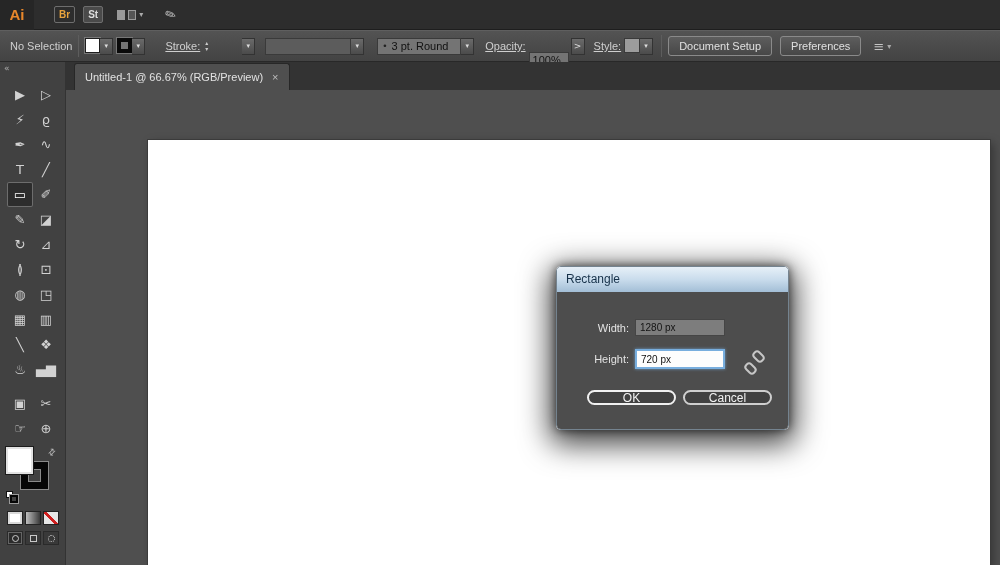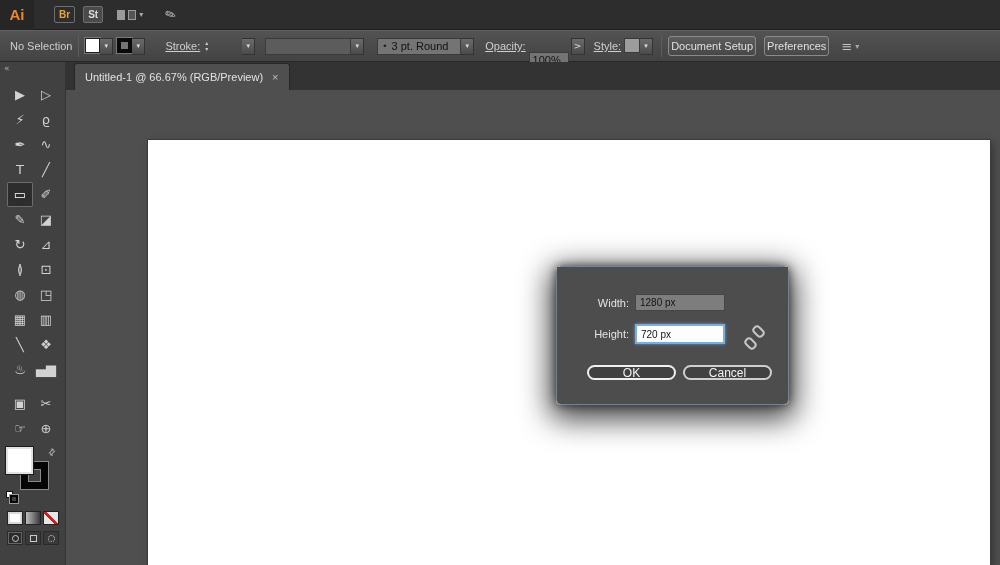--- a/index.html
+++ b/index.html
@@ -29,21 +29,21 @@
   .cb-combo { display:flex; align-items:stretch; height:17px; }
   .cb-swatch-fill { width:15px; height:15px; background:#ffffff; border:1px solid #1f1f1f; box-shadow:0 0 0 1px #777; }
   .cb-swatch-stroke { width:15px; height:15px; border:4px solid #0a0a0a; background:#747474; box-shadow:0 0 0 1px #777; }
   .cb-caret { width:13px; background:linear-gradient(#6a6a6a,#4b4b4b); border:1px solid #333; border-left:none; color:#ddd; font-size:7px; display:flex; align-items:center; justify-content:center; }
   .cb-input { width:32px; height:17px; background:#747474; border:1px solid #3a3a3a; color:#111; font-size:11px; padding:0 3px; font-family:"Liberation Sans",sans-serif;margin-top:28px; }
   .cb-stepper { display:flex; flex-direction:column; justify-content:center; margin:0 2px 0 5px; line-height:6px; }
   .cb-stepper span { font-size:6px; color:#ccc; cursor:default; }
   .cb-field { display:flex; align-items:center; height:17px; background:#747474; border:1px solid #3a3a3a; color:#111; padding:0 4px; }
   .cb-field.disabled { background:#5c5c5c; color:#888; width:86px; }
   .cb-field .bullet { font-size:9px; margin-right:4px; color:#222; }
-  .cb-btn { height:20px; border:1px solid #8a8a8a; border-radius:3px; background:linear-gradient(#5d5d5d,#474747); color:#e0e0e0; font-size:11px; padding:0 2px; display:flex; align-items:center; cursor:default; }
+  .cb-btn { height:20px; border:1px solid #8a8a8a; border-radius:3px; background:linear-gradient(#5d5d5d,#474747); color:#e0e0e0; font-size:11px; padding:0 10px; display:flex; align-items:center; cursor:default; }
   .cb-chev { width:14px; height:17px; background:linear-gradient(#6a6a6a,#4b4b4b); border:1px solid #333; color:#ddd; font-size:9px; display:flex; align-items:center; justify-content:center; margin-left:2px; }
   .style-swatch { width:16px; height:15px; background:#9c9c9c; border:1px solid #3a3a3a; }
   .ws-icon { display:flex; align-items:center; gap:3px; margin-left:12px; color:#c5c5c5; font-size:13px; }
 
   
   .toolpanel { position:absolute; left:0; top:62px; width:66px; height:503px; background:#414141; border-right:1px solid #333; }
   .tp-header { height:13px; color:#aeaeae; font-size:9px; padding-left:4px; line-height:12px; cursor:default; }
   .tools { display:grid; grid-template-columns:26px 26px; margin:7px 0 0 7px; }
   .tool { width:26px; height:25px; display:flex; align-items:center; justify-content:center; color:#d2d2d2; font-size:13px; cursor:default; }
   .tool.gap { margin-top:9px; }
@@ -311,20 +311,21 @@
       <span>Untitled-1 @ 66.67% (RGB/Preview)</span>
       <span class="tab-close">×</span>
     </div>
   </div>
 
   <div class="canvas">
     <div class="artboard"></div>
   </div>
 
   <div class="dialog">
+    <div class="dlg-title">Rectangle</div>
     <div class="dlg-body">
       <div class="drow">
         <span class="dlabel">Width:</span>
         <input class="dinput normal" value="1280 px" style="">
       </div>
       <div class="drow">
         <span class="dlabel">Height:</span>
         <input class="dinput focused" value="720 px" style="">
       </div>
       <div class="chain">

